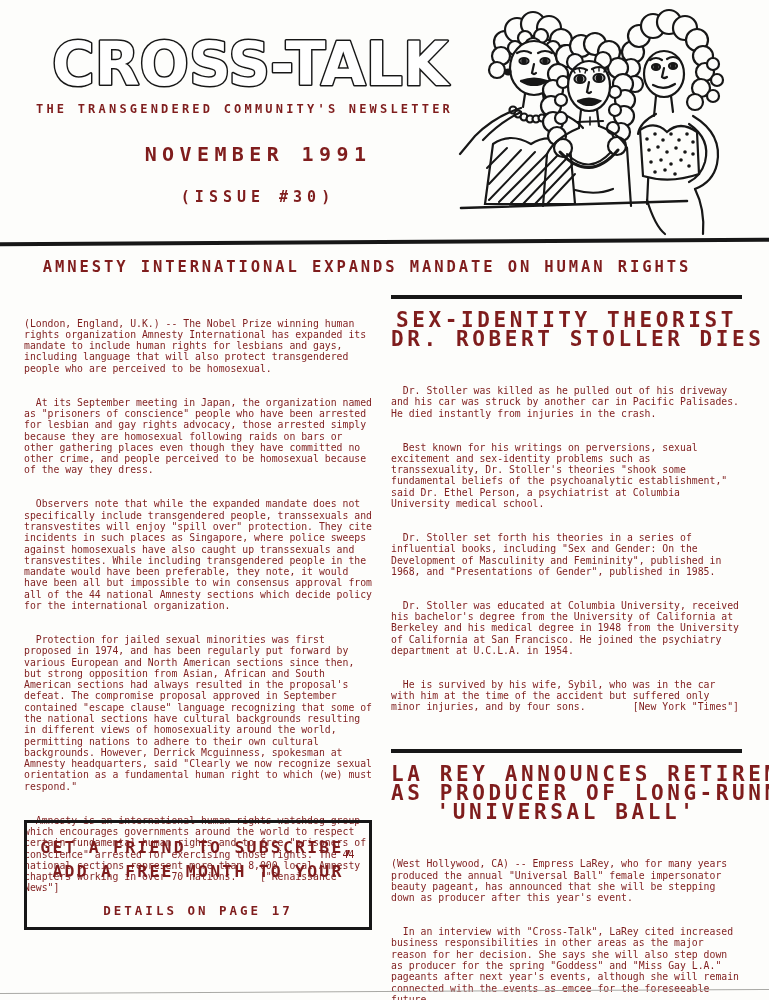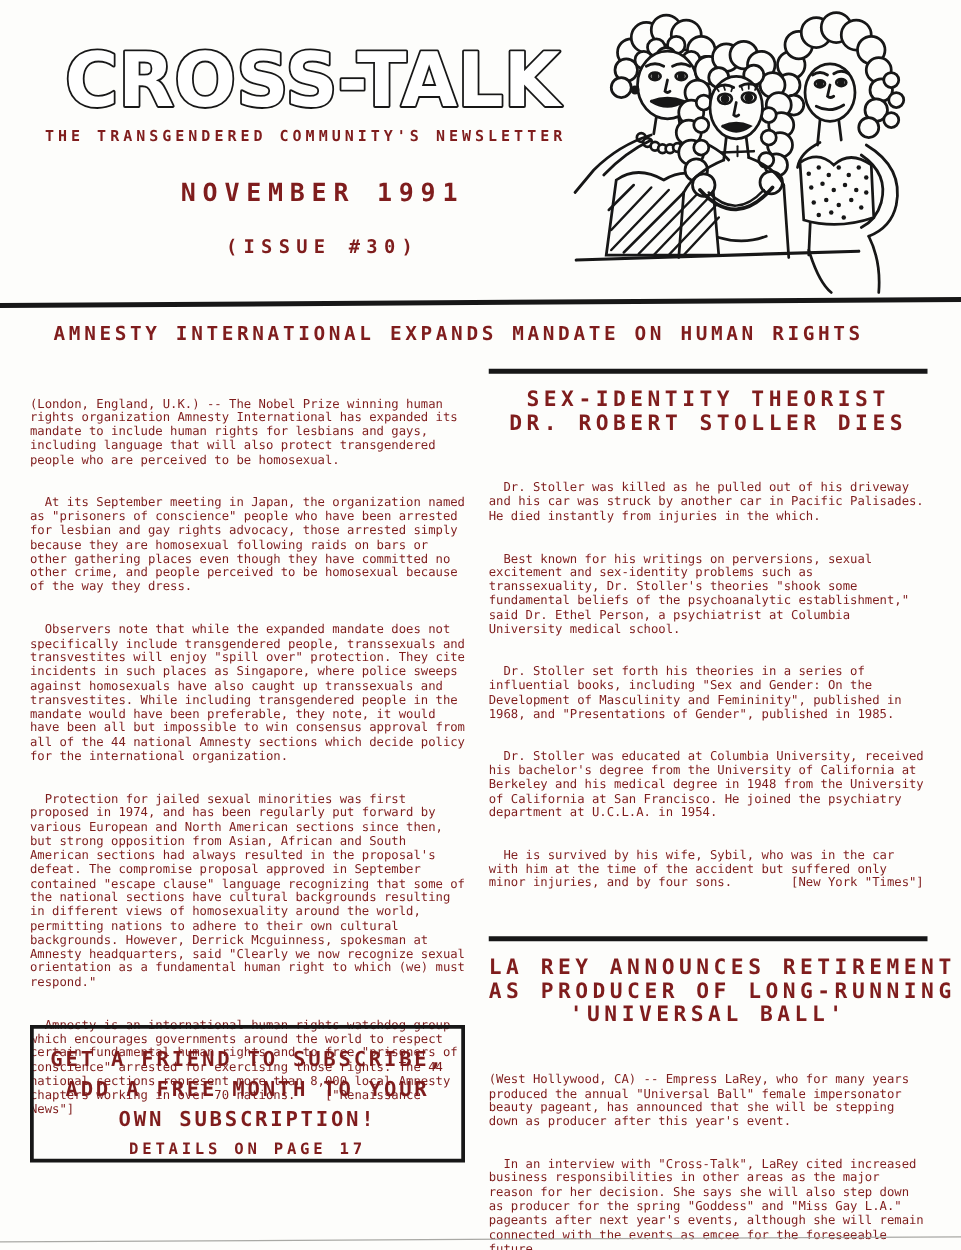--- a/index.html
+++ b/index.html
@@ -21,42 +21,42 @@
   .illustration { position:absolute; left:455px; top:4px; }
   .masthead-rule {
     position:absolute; left:-4px; top:240px; width:780px; height:4px;
     background:#171717; transform:rotate(-0.35deg);
   }
   
   .lead-headline {
     position:absolute; left:0; top:258px; width:734px; text-align:center;
     font-size:15.5px; font-weight:bold; letter-spacing:2.9px; white-space:nowrap;
   }
-  .col-headline { text-align:center; font-weight:bold; font-size:17px;
+  .col-headline { text-align:center; font-weight:bold; font-size:21px;
     letter-spacing:3.6px; line-height:19px; }
   .col-headline div { white-space:nowrap; }
   
   .col-left  { position:absolute; left:24px;  top:295px; width:353px; }
   .col-right { position:absolute; left:391px; top:295px; width:351px; }
   .body-text { font-size:9.8px; line-height:11.3px; white-space:pre-wrap; }
   .body-text p { margin:0; }
   .col-rule { height:3.5px; background:#171717; }
   .hd-block { margin:12px 0 14px 0; }
   .rule-2 { margin-top:14px; }
   
   .subscribe-box {
     position:absolute; left:24px; top:820px; width:348px; height:110px;
     border:3px solid #171717; text-align:center; padding-top:13px;
   }
   .subscribe-box .big {
     font-size:16.5px; font-weight:bold; letter-spacing:2.2px;
     line-height:24px; white-space:nowrap;
   }
   .subscribe-box .small {
-    margin-top:3px; font-size:12.5px; font-weight:bold; letter-spacing:3px; white-space:nowrap;
+    margin-top:19px; font-size:12.5px; font-weight:bold; letter-spacing:3px; white-space:nowrap;
   }
   .bottom-scan-line {
     position:absolute; left:0; top:991px; width:769px; height:1px;
     background:#a9a9a5; transform:rotate(-0.3deg);
   }
 </style>
 </head>
 <body>
 
 <div class="page">
@@ -255,34 +255,33 @@
       <p>  At its September meeting in Japan, the organization named as "prisoners of conscience" people who have been arrested for lesbian and gay rights advocacy, those arrested simply because they are homosexual following raids on bars or other gathering places even though they have committed no other crime, and people perceived to be homosexual because of the way they dress.</p>
       <p>  Observers note that while the expanded mandate does not specifically include transgendered people, transsexuals and transvestites will enjoy "spill over" protection. They cite incidents in such places as Singapore, where police sweeps against homosexuals have also caught up transsexuals and transvestites. While including transgendered people in the mandate would have been preferable, they note, it would have been all but impossible to win consensus approval from all of the 44 national Amnesty sections which decide policy for the international organization.</p>
       <p>  Protection for jailed sexual minorities was first proposed in 1974, and has been regularly put forward by various European and North American sections since then, but strong opposition from Asian, African and South American sections had always resulted in the proposal's defeat. The compromise proposal approved in September contained "escape clause" language recognizing that some of the national sections have cultural backgrounds resulting in different views of homosexuality around the world, permitting nations to adhere to their own cultural backgrounds. However, Derrick Mcguinness, spokesman at Amnesty headquarters, said "Clearly we now recognize sexual orientation as a fundamental human right to which (we) must respond."</p>
       <p>  Amnesty is an international human rights watchdog group which encourages governments around the world to respect certain fundamental human rights and to free "prisoners of conscience" arrested for exercising those rights. The 44 national sections represent more than 8,000 local Amnesty chapters working in over 70 nations.    ["Renaissance News"]</p>
     </div>
   </div>
 
   <div class="subscribe-box">
     <div class="big">GET A FRIEND TO SUBSCRIBE,</div>
     <div class="big">ADD A FREE MONTH TO YOUR</div>
-    <div class="big">OWN SUBSCRIPTION!</div>
     <div class="small">DETAILS ON PAGE 17</div>
   </div>
 
   <div class="col-right">
     <div class="col-rule"></div>
 
     <div>
       <div class="col-headline hd-block">
         <div>SEX-IDENTITY THEORIST</div>
         <div>DR. ROBERT STOLLER DIES</div>
       </div>
       <div class="body-text">
-        <p>  Dr. Stoller was killed as he pulled out of his driveway and his car was struck by another car in Pacific Palisades. He died instantly from injuries in the which.</p>
+        <p>  Dr. Stoller was killed as he pulled out of his driveway and his car was struck by another car in Pacific Palisades. He died instantly from injuries in the crash.</p>
         <p>  Best known for his writings on perversions, sexual excitement and sex-identity problems such as transsexuality, Dr. Stoller's theories "shook some fundamental beliefs of the psychoanalytic establishment," said Dr. Ethel Person, a psychiatrist at Columbia University medical school.</p>
         <p>  Dr. Stoller set forth his theories in a series of influential books, including "Sex and Gender: On the Development of Masculinity and Femininity", published in 1968, and "Presentations of Gender", published in 1985.</p>
         <p>  Dr. Stoller was educated at Columbia University, received his bachelor's degree from the University of California at Berkeley and his medical degree in 1948 from the University of California at San Francisco. He joined the psychiatry department at U.C.L.A. in 1954.</p>
         <p>  He is survived by his wife, Sybil, who was in the car with him at the time of the accident but suffered only minor injuries, and by four sons.        [New York "Times"]</p>
       </div>
     </div>
 
     <div class="col-rule rule-2"></div>
 
     <div>

